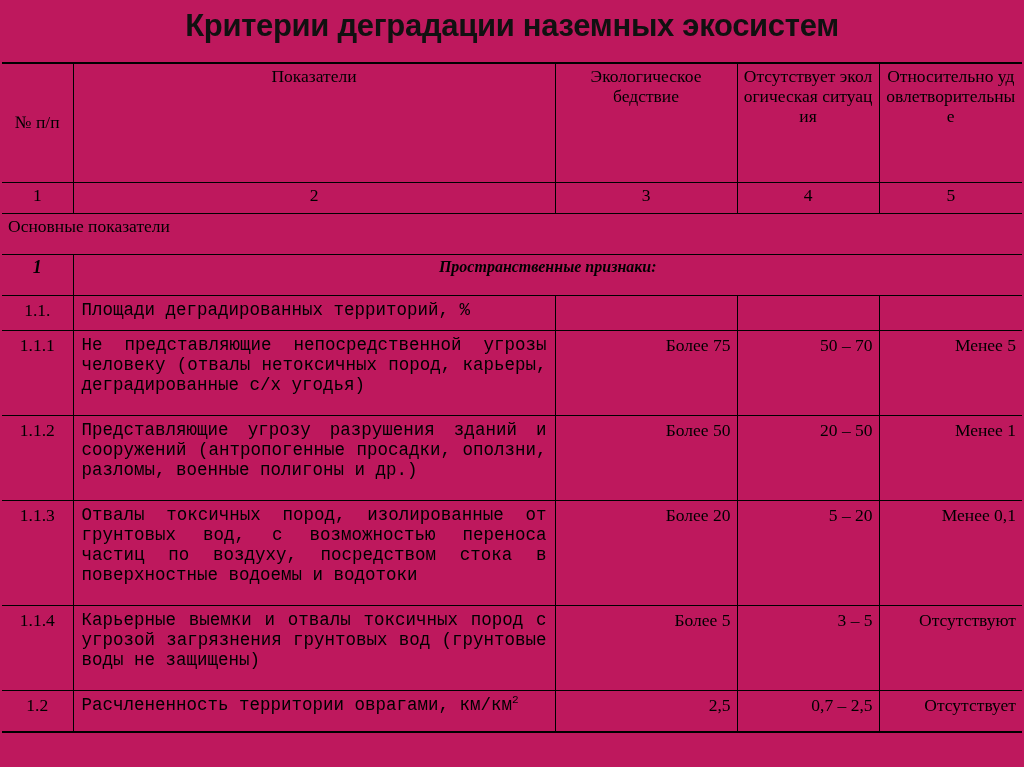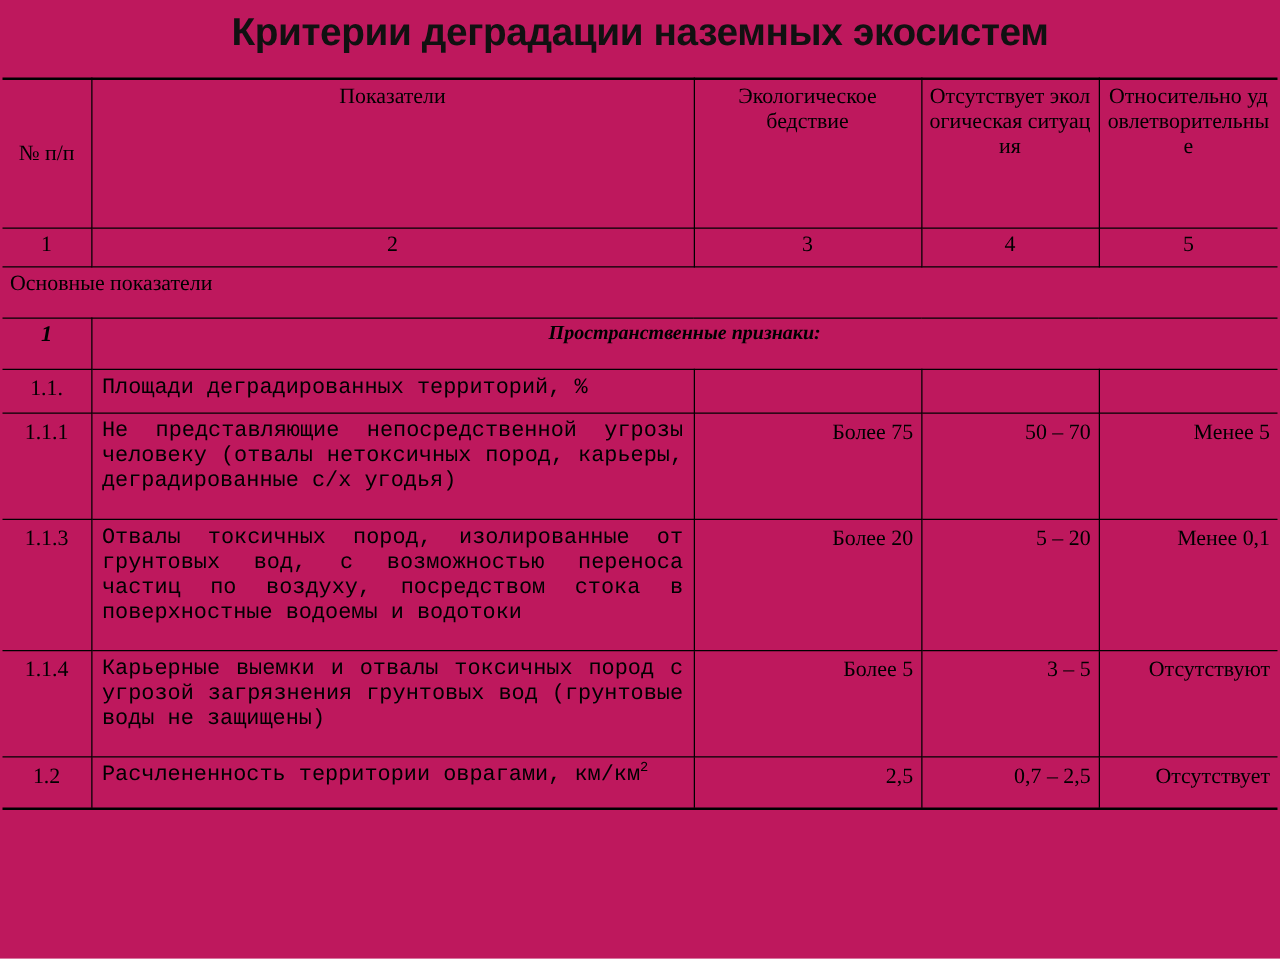--- a/index.html
+++ b/index.html
@@ -209,20 +209,27 @@
         </tr>
 
         <tr class="drow h2">
           <td class="idx">1.1.1</td>
           <td class="desc">Не представляющие непосредственной угрозы человеку (отвалы нетоксичных пород, карьеры, деградированные с/х угодья)</td>
           <td class="val">Более 75</td>
           <td class="val">50 – 70</td>
           <td class="val">Менее 5</td>
         </tr>
 
+        <tr class="drow h3">
+          <td class="idx">1.1.2</td>
+          <td class="desc">Представляющие угрозу разрушения зданий и сооружений (антропогенные просадки, оползни, разломы, военные полигоны и др.)</td>
+          <td class="val">Более 50</td>
+          <td class="val">20 – 50</td>
+          <td class="val">Менее 1</td>
+        </tr>
 
         <tr class="drow h4">
           <td class="idx">1.1.3</td>
           <td class="desc">Отвалы токсичных пород, изолированные от грунтовых вод, с возможностью переноса частиц по воздуху, посредством стока в поверхностные водоемы и водотоки</td>
           <td class="val">Более 20</td>
           <td class="val">5 – 20</td>
           <td class="val">Менее 0,1</td>
         </tr>
 
         <tr class="drow h5">

